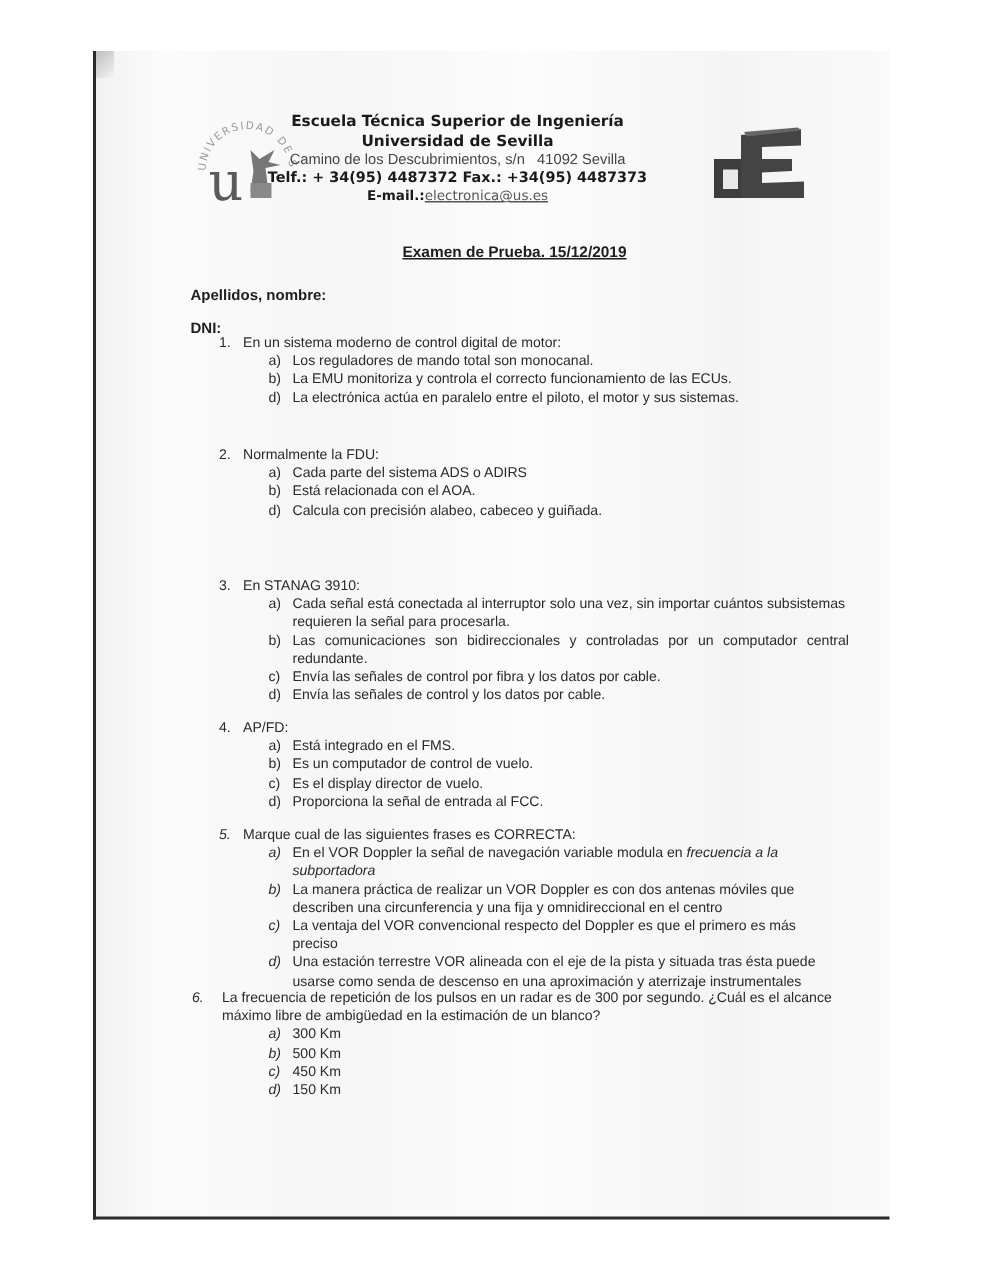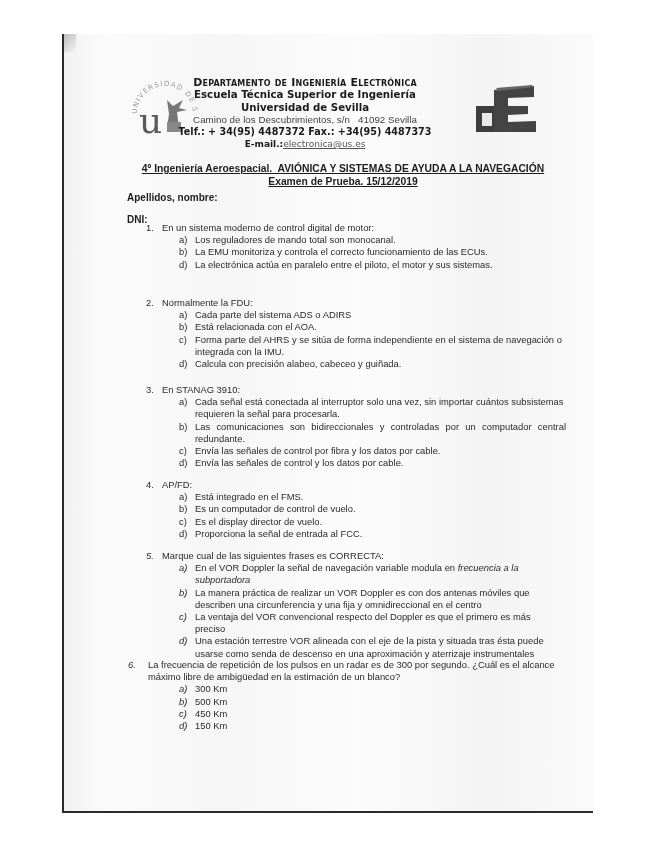--- a/index.html
+++ b/index.html
@@ -46,40 +46,38 @@
     <text font-family="DejaVu Sans, sans-serif" font-size="7" fill="#9a9a9a" letter-spacing="1.2">
       <textPath href="#arc">UNIVERSIDAD DE SEVILLA</textPath>
     </text>
     <text x="12" y="63" font-family="DejaVu Serif, serif" font-size="36" fill="#5a5a5a">u</text>
     <path d="M40,30 l6,6 l10,-6 l-4,8 l8,2 l-10,2 l2,16 l-12,0 l2,-14 z" fill="#777"></path>
     <rect x="40" y="52" width="14" height="10" fill="#888"></rect>
   </svg>
 </div>
 
 <div class="abs header">
-  <div class="dept">Departamento de Ingeniería Electrónica</div>
   <div class="h2">Escuela Técnica Superior de Ingeniería</div>
   <div class="h2">Universidad de Sevilla</div>
   <div class="addr" style="white-space:pre;">Camino de los Descubrimientos, s/n   41092 Sevilla</div>
   <div class="tel">Telf.: + 34(95) 4487372 Fax.: +34(95) 4487373</div>
   <div class="email"><span>E-mail.:</span><a>electronica@us.es</a></div>
 </div>
 
 <div class="abs delogo">
   <svg width="70" height="52" viewBox="0 0 70 52">
     <rect x="4" y="22" width="24" height="26" fill="#3d3d3d"></rect>
     <rect x="10" y="29" width="10" height="13" fill="#e8e8e8"></rect>
     <rect x="22" y="6" width="12" height="42" fill="#333"></rect>
     <path d="M22,6 L62,2 L62,13 L36,14 L36,22 L56,22 L56,30 L36,31 L36,38 L64,37 L64,48 L22,48 Z" fill="#444"></path>
     <path d="M24,4 L60,1 L62,3 L26,7 Z" fill="#666"></path>
   </svg>
 </div>
 
 <div class="abs course">
-  <div><span style="white-space:pre;">4º Ingeniería Aeroespacial.  AVIÓNICA Y SISTEMAS DE AYUDA A LA NAVEGACIÓN</span></div>
   <div><span>Examen de Prueba. 15/12/2019</span></div>
 </div>
 
 <div class="abs lbl" style="left:127px; top:192px;">Apellidos, nombre:</div>
 <div class="abs lbl" style="left:127px; top:214px;">DNI:</div>
 
 <div class="qblock q" style="top:222px;">
   <div class="qhead">
       <span class="qnum">1.</span>
       <span class="qtext">En un sistema moderno de control digital de motor:</span>
@@ -89,21 +87,20 @@
   <div class="opt"><span class="ol">d)</span><span>La electrónica actúa en paralelo entre el piloto, el motor y sus sistemas.</span></div>
 </div>
 
 <div class="qblock q" style="top:297px;">
   <div class="qhead">
       <span class="qnum">2.</span>
       <span class="qtext">Normalmente la FDU:</span>
     </div>
   <div class="opt"><span class="ol">a)</span><span>Cada parte del sistema ADS o ADIRS</span></div>
   <div class="opt"><span class="ol">b)</span><span>Está relacionada con el AOA.</span></div>
-  <div class="opt"><span class="ol">c)</span><span>Forma parte del AHRS y se sitúa de forma independiente en el sistema de navegación o integrada con la IMU.</span></div>
   <div class="opt"><span class="ol">d)</span><span>Calcula con precisión alabeo, cabeceo y guiñada.</span></div>
 </div>
 
 <div class="qblock q" style="top:384px;">
   <div class="qhead">
       <span class="qnum">3.</span>
       <span class="qtext">En STANAG 3910:</span>
     </div>
   <div class="opt"><span class="ol">a)</span><span>Cada señal está conectada al interruptor solo una vez, sin importar cuántos subsistemas requieren la señal para procesarla.</span></div>
   <div class="opt" style="text-align:justify;"><span class="ol">b)</span><span>Las comunicaciones son bidireccionales y controladas por un computador central redundante.</span></div>

